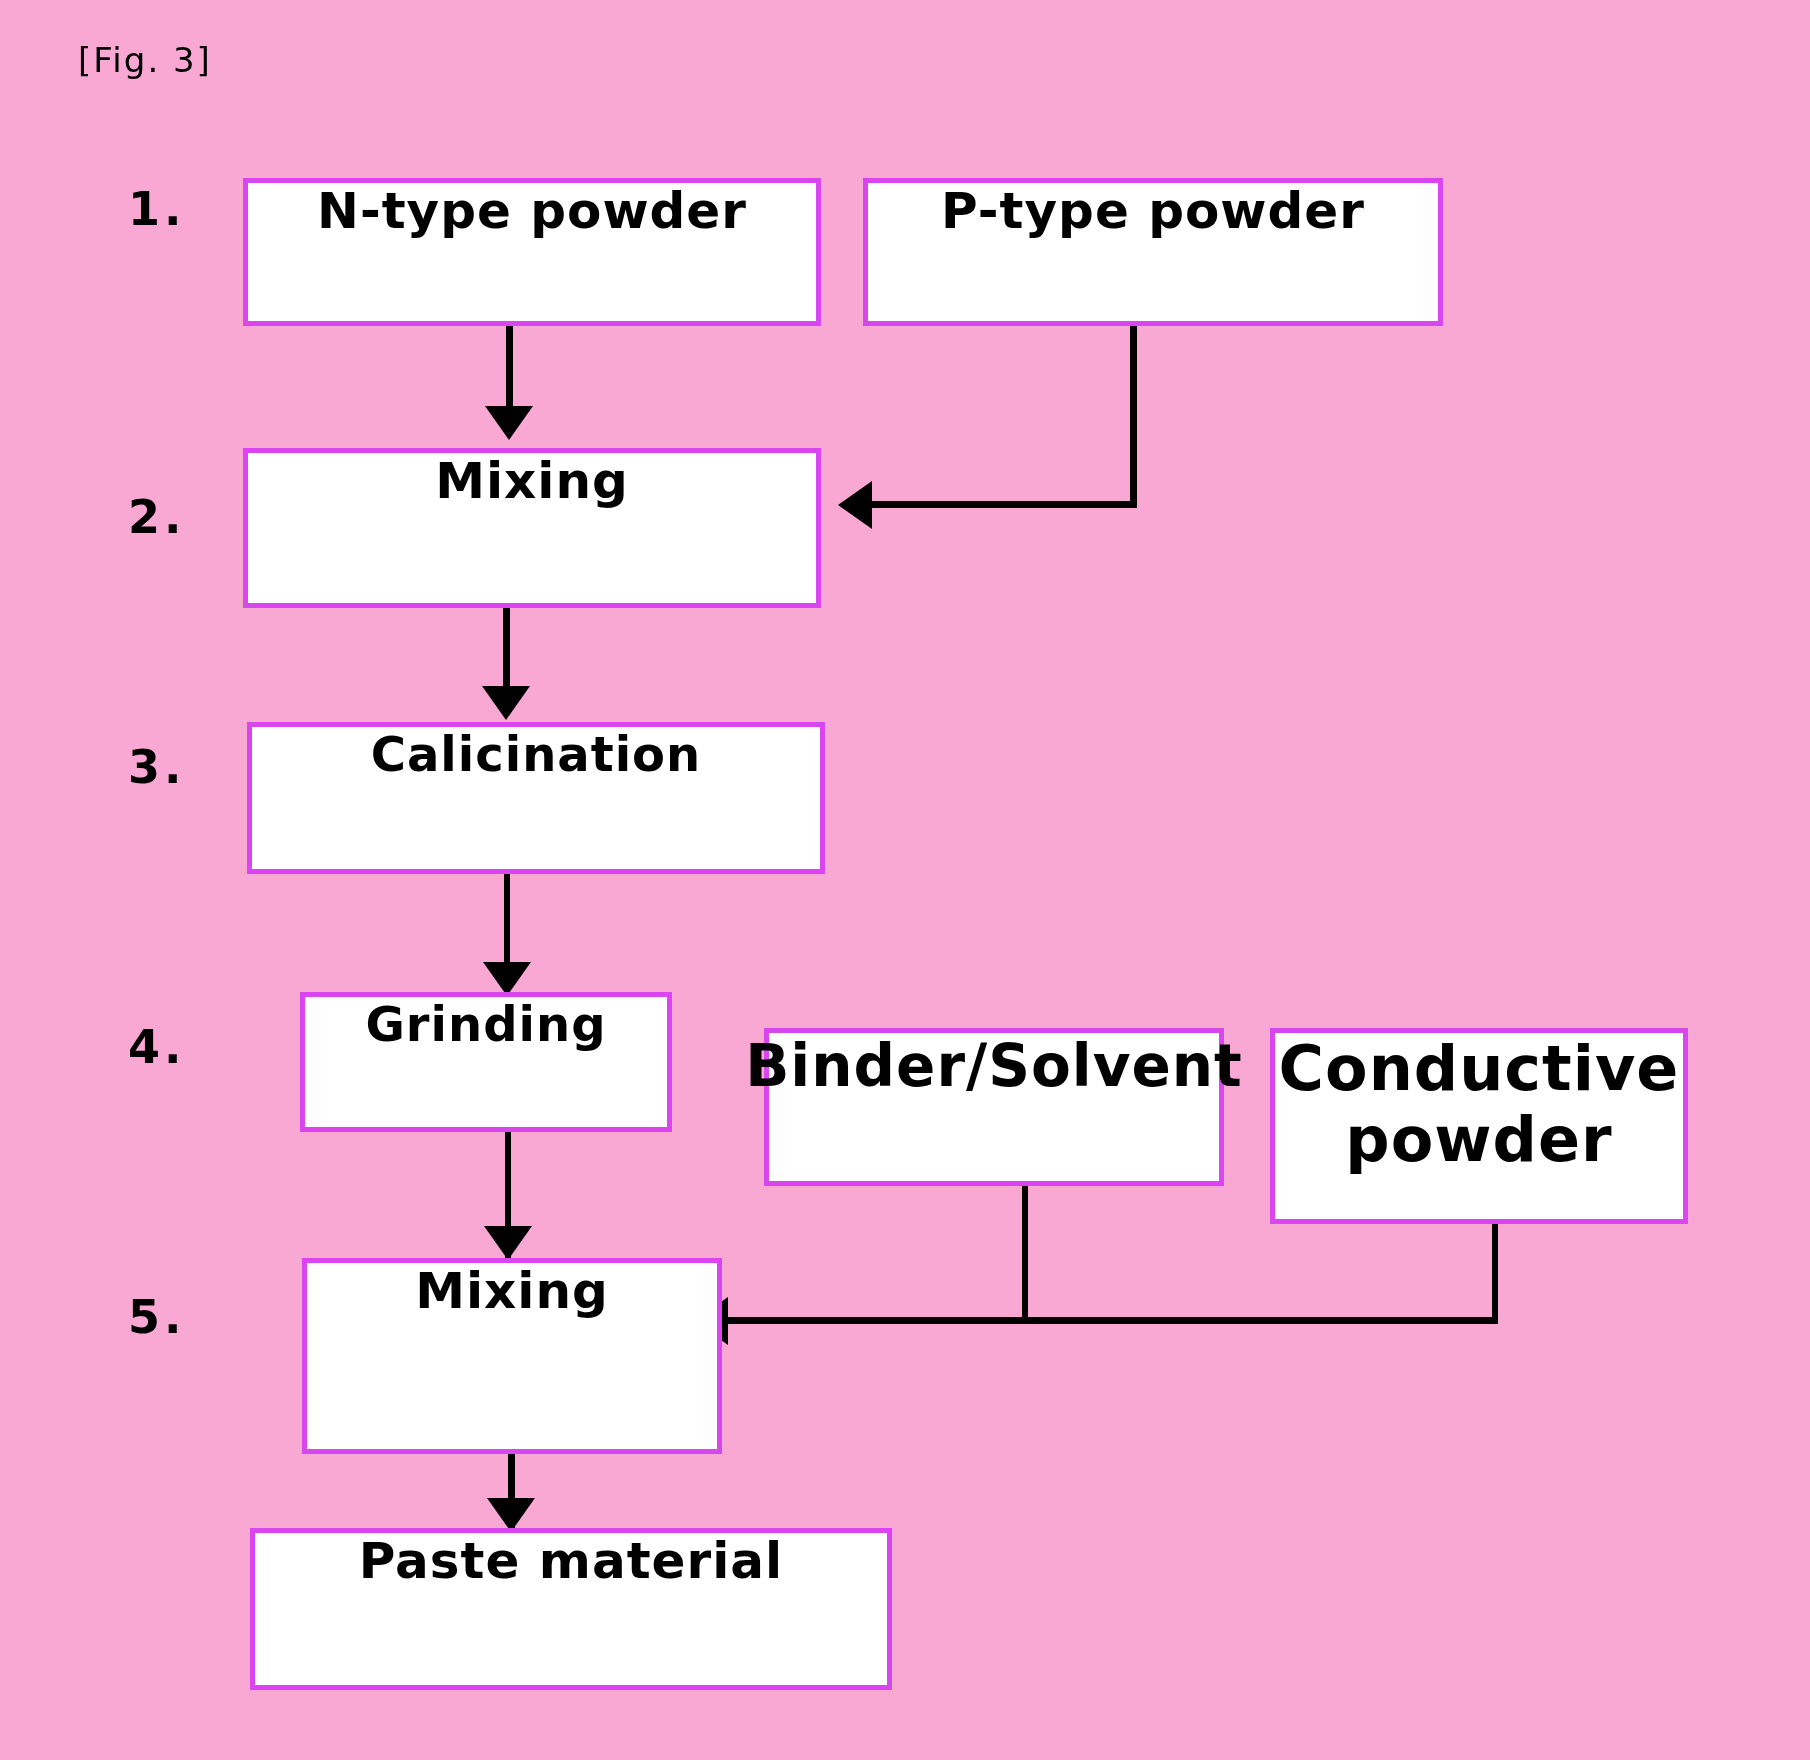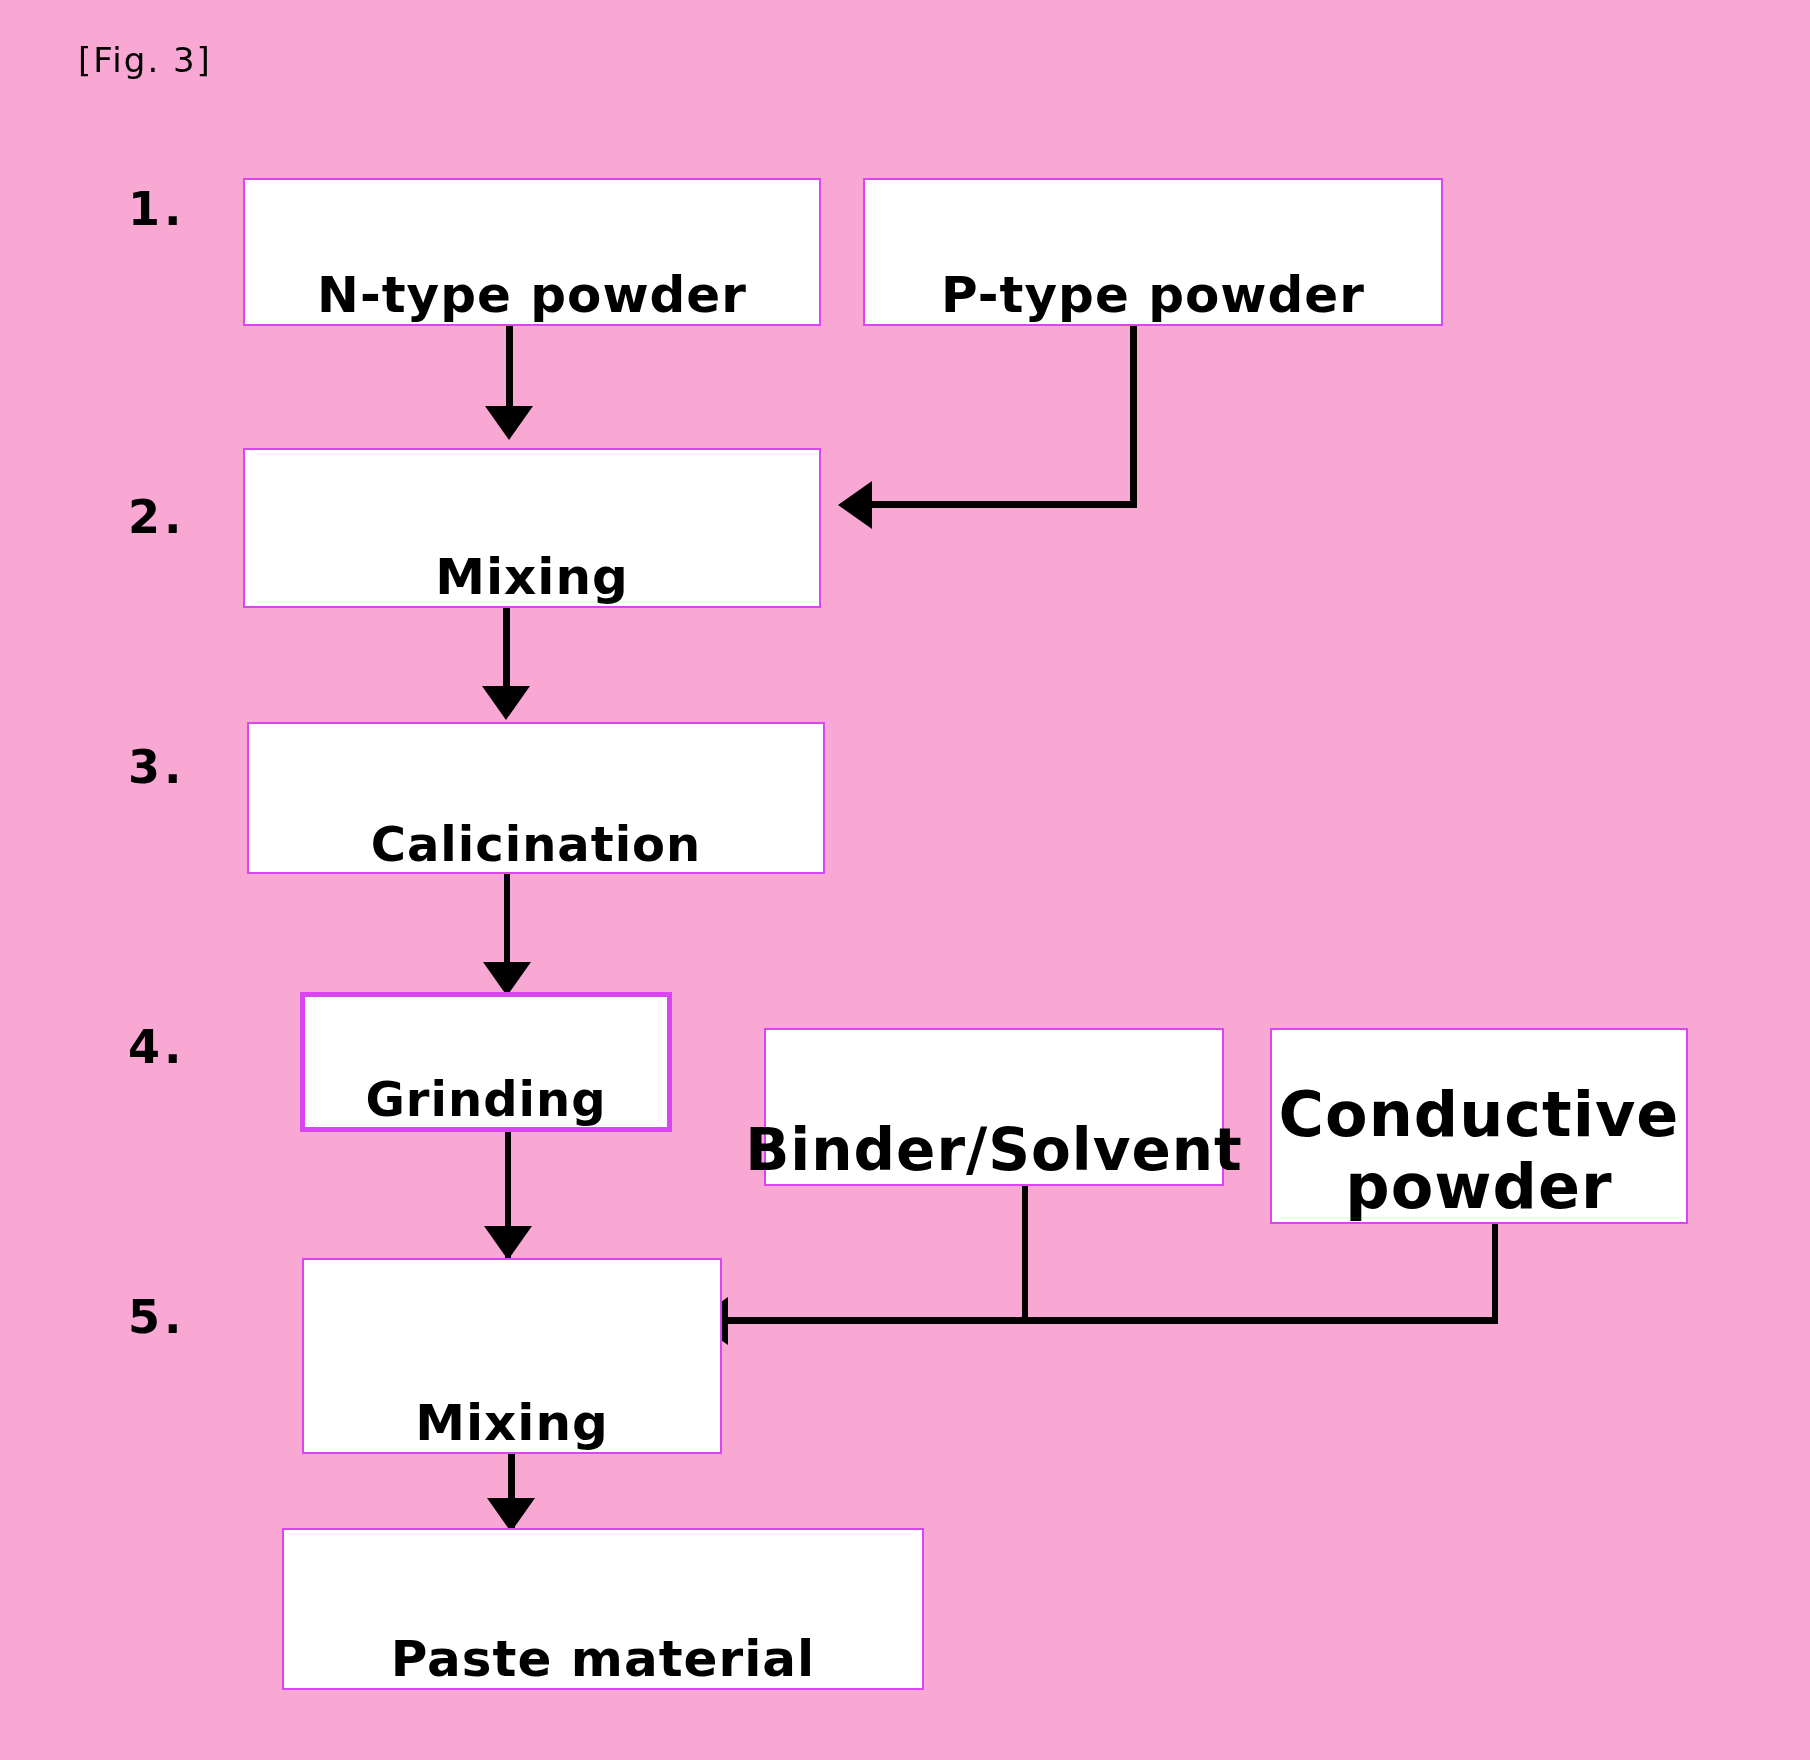--- a/index.html
+++ b/index.html
@@ -36,23 +36,23 @@
     font-size: 46px;
     font-weight: bold;
     letter-spacing: 4px;
     color: #000;
     white-space: nowrap;
   }
   .node {
     position: absolute;
     box-sizing: border-box;
     background: #ffffff;
-    border: 2px solid #d946ef;
+    border: 5px solid #d946ef;
     display: flex;
-    align-items: flex-end;
+    align-items: flex-start;
     justify-content: center;
     text-align: center;
     font-family: "DejaVu Sans", sans-serif;
     font-weight: bold;
     color: #000000;
     line-height: 1.15;
     letter-spacing: 1px;
   }
   .node.thin { border-width: 5px; }
   .node .txt {
@@ -149,17 +149,17 @@
   <div class="line hline" style="left:726px; top:1317px; width:772px;"></div>
   <div class="arrow-left" style="left:694px; top:1297px;"></div>
 
   <div class="node" style="left:302px; top:1258px; width:420px; height:196px; font-size:50px;">
     <span class="txt">Mixing</span>
   </div>
 
   <div class="line vline" style="left:508px; top:1454px; height:82px;"></div>
   <div class="arrow-down" style="left:487px; top:1498px;"></div>
 
-  <div class="node" style="left:250px; top:1528px; width:642px; height:162px; font-size:50px;margin-left:32px;">
+  <div class="node" style="left:250px; top:1528px; width:642px; height:162px; font-size:50px;">
     <span class="txt">Paste material</span>
   </div>
 
 </div>
 
 </body></html>

